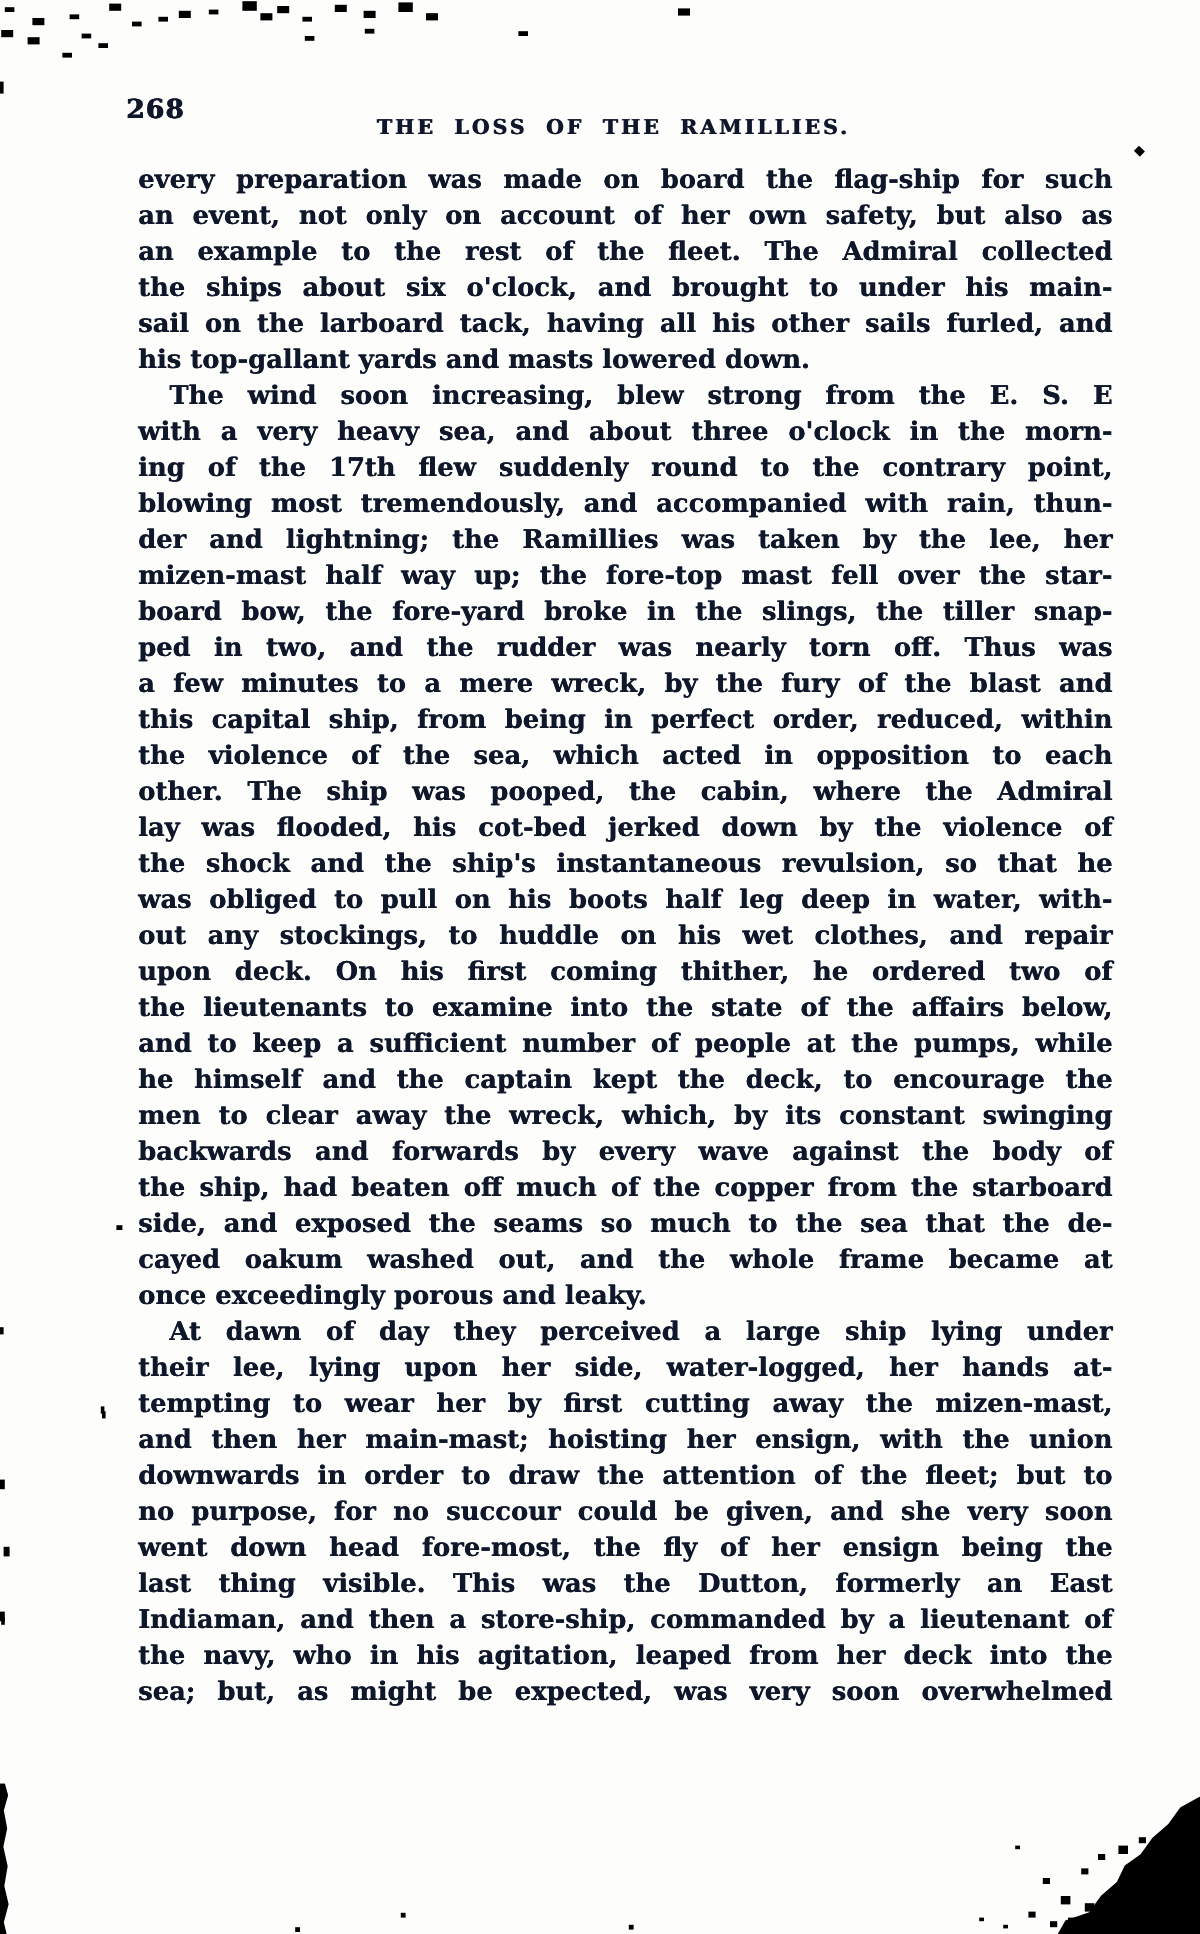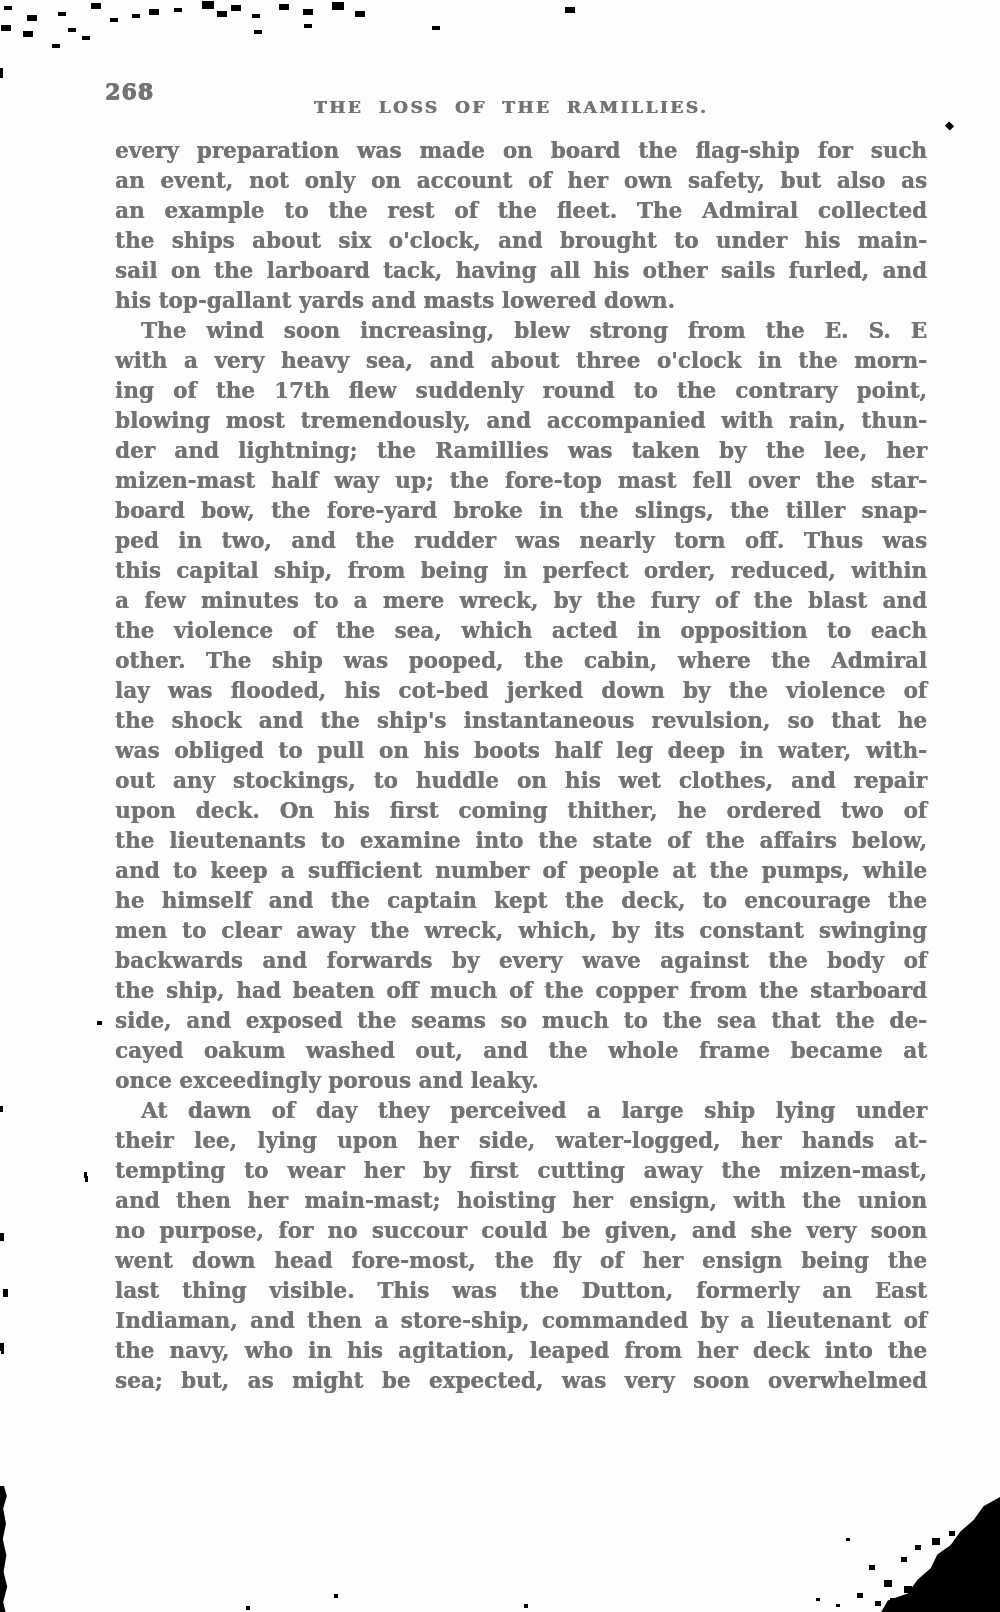--- a/index.html
+++ b/index.html
@@ -3,21 +3,21 @@
 <meta charset="utf-8">
 <style>
   html, body { margin: 0; padding: 0; }
   .page {
     position: relative;
     width: 1000px;
     height: 1612px;
     background: #fdfdfc;
     overflow: hidden;
     font-family: "DejaVu Serif", "Liberation Serif", serif;
-    color: #737373;
+    color: #0f172a;
   }
   
   .header {
     position: absolute;
     top: 76px;
     left: 105px;
     width: 812px;
     height: 30px;
   }
   .page-number {
@@ -144,22 +144,22 @@
       </div>
       <div class="paragraph">
         <div class="line indent">The wind soon increasing, blew strong from the E. S. E</div>
         <div class="line">with a very heavy sea, and about three o'clock in the morn-</div>
         <div class="line">ing of the 17th flew suddenly round to the contrary point,</div>
         <div class="line">blowing most tremendously, and accompanied with rain, thun-</div>
         <div class="line">der and lightning; the Ramillies was taken by the lee, her</div>
         <div class="line">mizen-mast half way up; the fore-top mast fell over the star-</div>
         <div class="line">board bow, the fore-yard broke in the slings, the tiller snap-</div>
         <div class="line">ped in two, and the rudder was nearly torn off.  Thus was</div>
+        <div class="line">a few minutes to a mere wreck, by the fury of the blast and</div>
         <div class="line">this capital ship, from being in perfect order, reduced, within</div>
-        <div class="line">a few minutes to a mere wreck, by the fury of the blast and</div>
         <div class="line">the violence of the sea, which acted in opposition to each</div>
         <div class="line">other.  The ship was pooped, the cabin, where the Admiral</div>
         <div class="line">lay was flooded, his cot-bed jerked down by the violence of</div>
         <div class="line">the shock and the ship's instantaneous revulsion, so that he</div>
         <div class="line">was obliged to pull on his boots half leg deep in water, with-</div>
         <div class="line">out any stockings, to huddle on his wet clothes, and repair</div>
         <div class="line">upon deck.  On his first coming thither, he ordered two of</div>
         <div class="line">the lieutenants to examine into the state of the affairs below,</div>
         <div class="line">and to keep a sufficient number of people at the pumps, while</div>
         <div class="line">he himself and the captain kept the deck, to encourage the</div>
@@ -168,20 +168,21 @@
         <div class="line">the ship, had beaten off much of the copper from the starboard</div>
         <div class="line">side, and exposed the seams so much to the sea that the de-</div>
         <div class="line">cayed oakum washed out, and the whole frame became at</div>
         <div class="line no-justify">once exceedingly porous and leaky.</div>
       </div>
       <div class="paragraph">
         <div class="line indent">At dawn of day they perceived a large ship lying under</div>
         <div class="line">their lee, lying upon her side, water-logged, her hands at-</div>
         <div class="line">tempting to wear her by first cutting away the mizen-mast,</div>
         <div class="line">and then her main-mast; hoisting her ensign, with the union</div>
+        <div class="line">downwards in order to draw the attention of the fleet; but to</div>
         <div class="line">no purpose, for no succour could be given, and she very soon</div>
         <div class="line">went down head fore-most, the fly of her ensign being the</div>
         <div class="line">last thing visible.  This was the Dutton, formerly an East</div>
         <div class="line">Indiaman, and then a store-ship, commanded by a lieutenant of</div>
         <div class="line">the navy, who in his agitation, leaped from her deck into the</div>
         <div class="line">sea; but, as might be expected, was very soon overwhelmed</div>
       </div>
     </div>
 
 </div>

